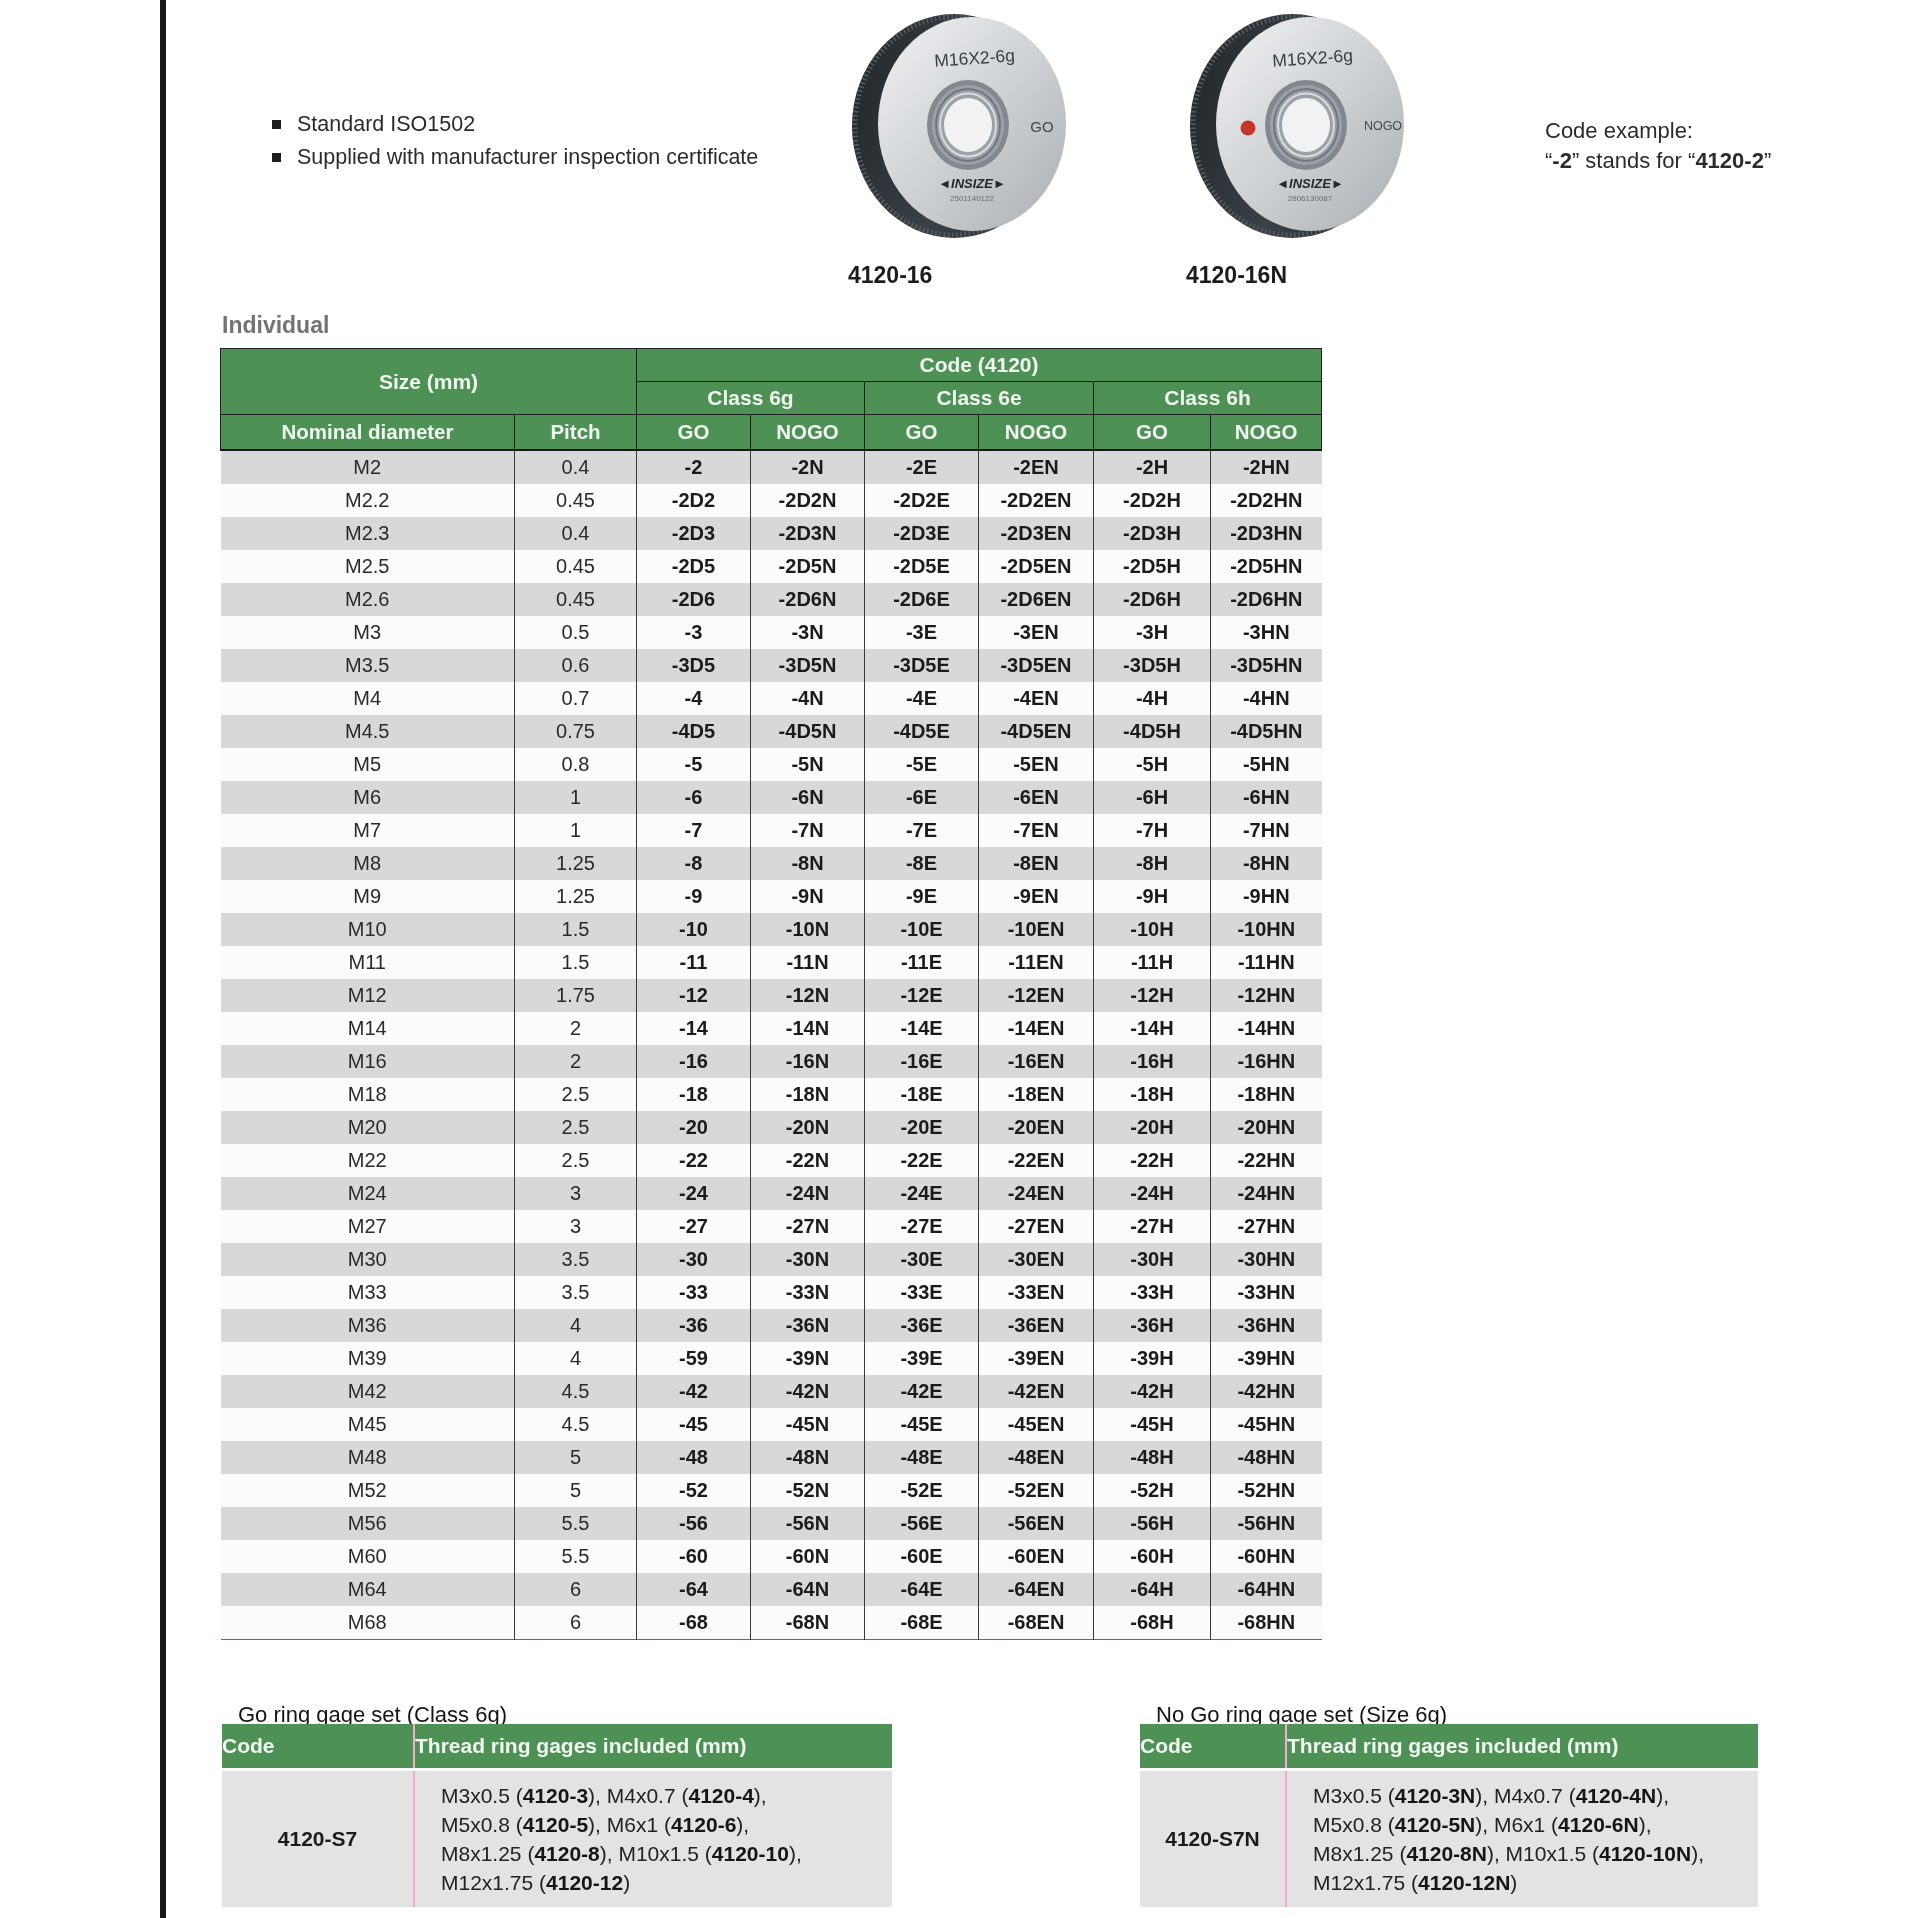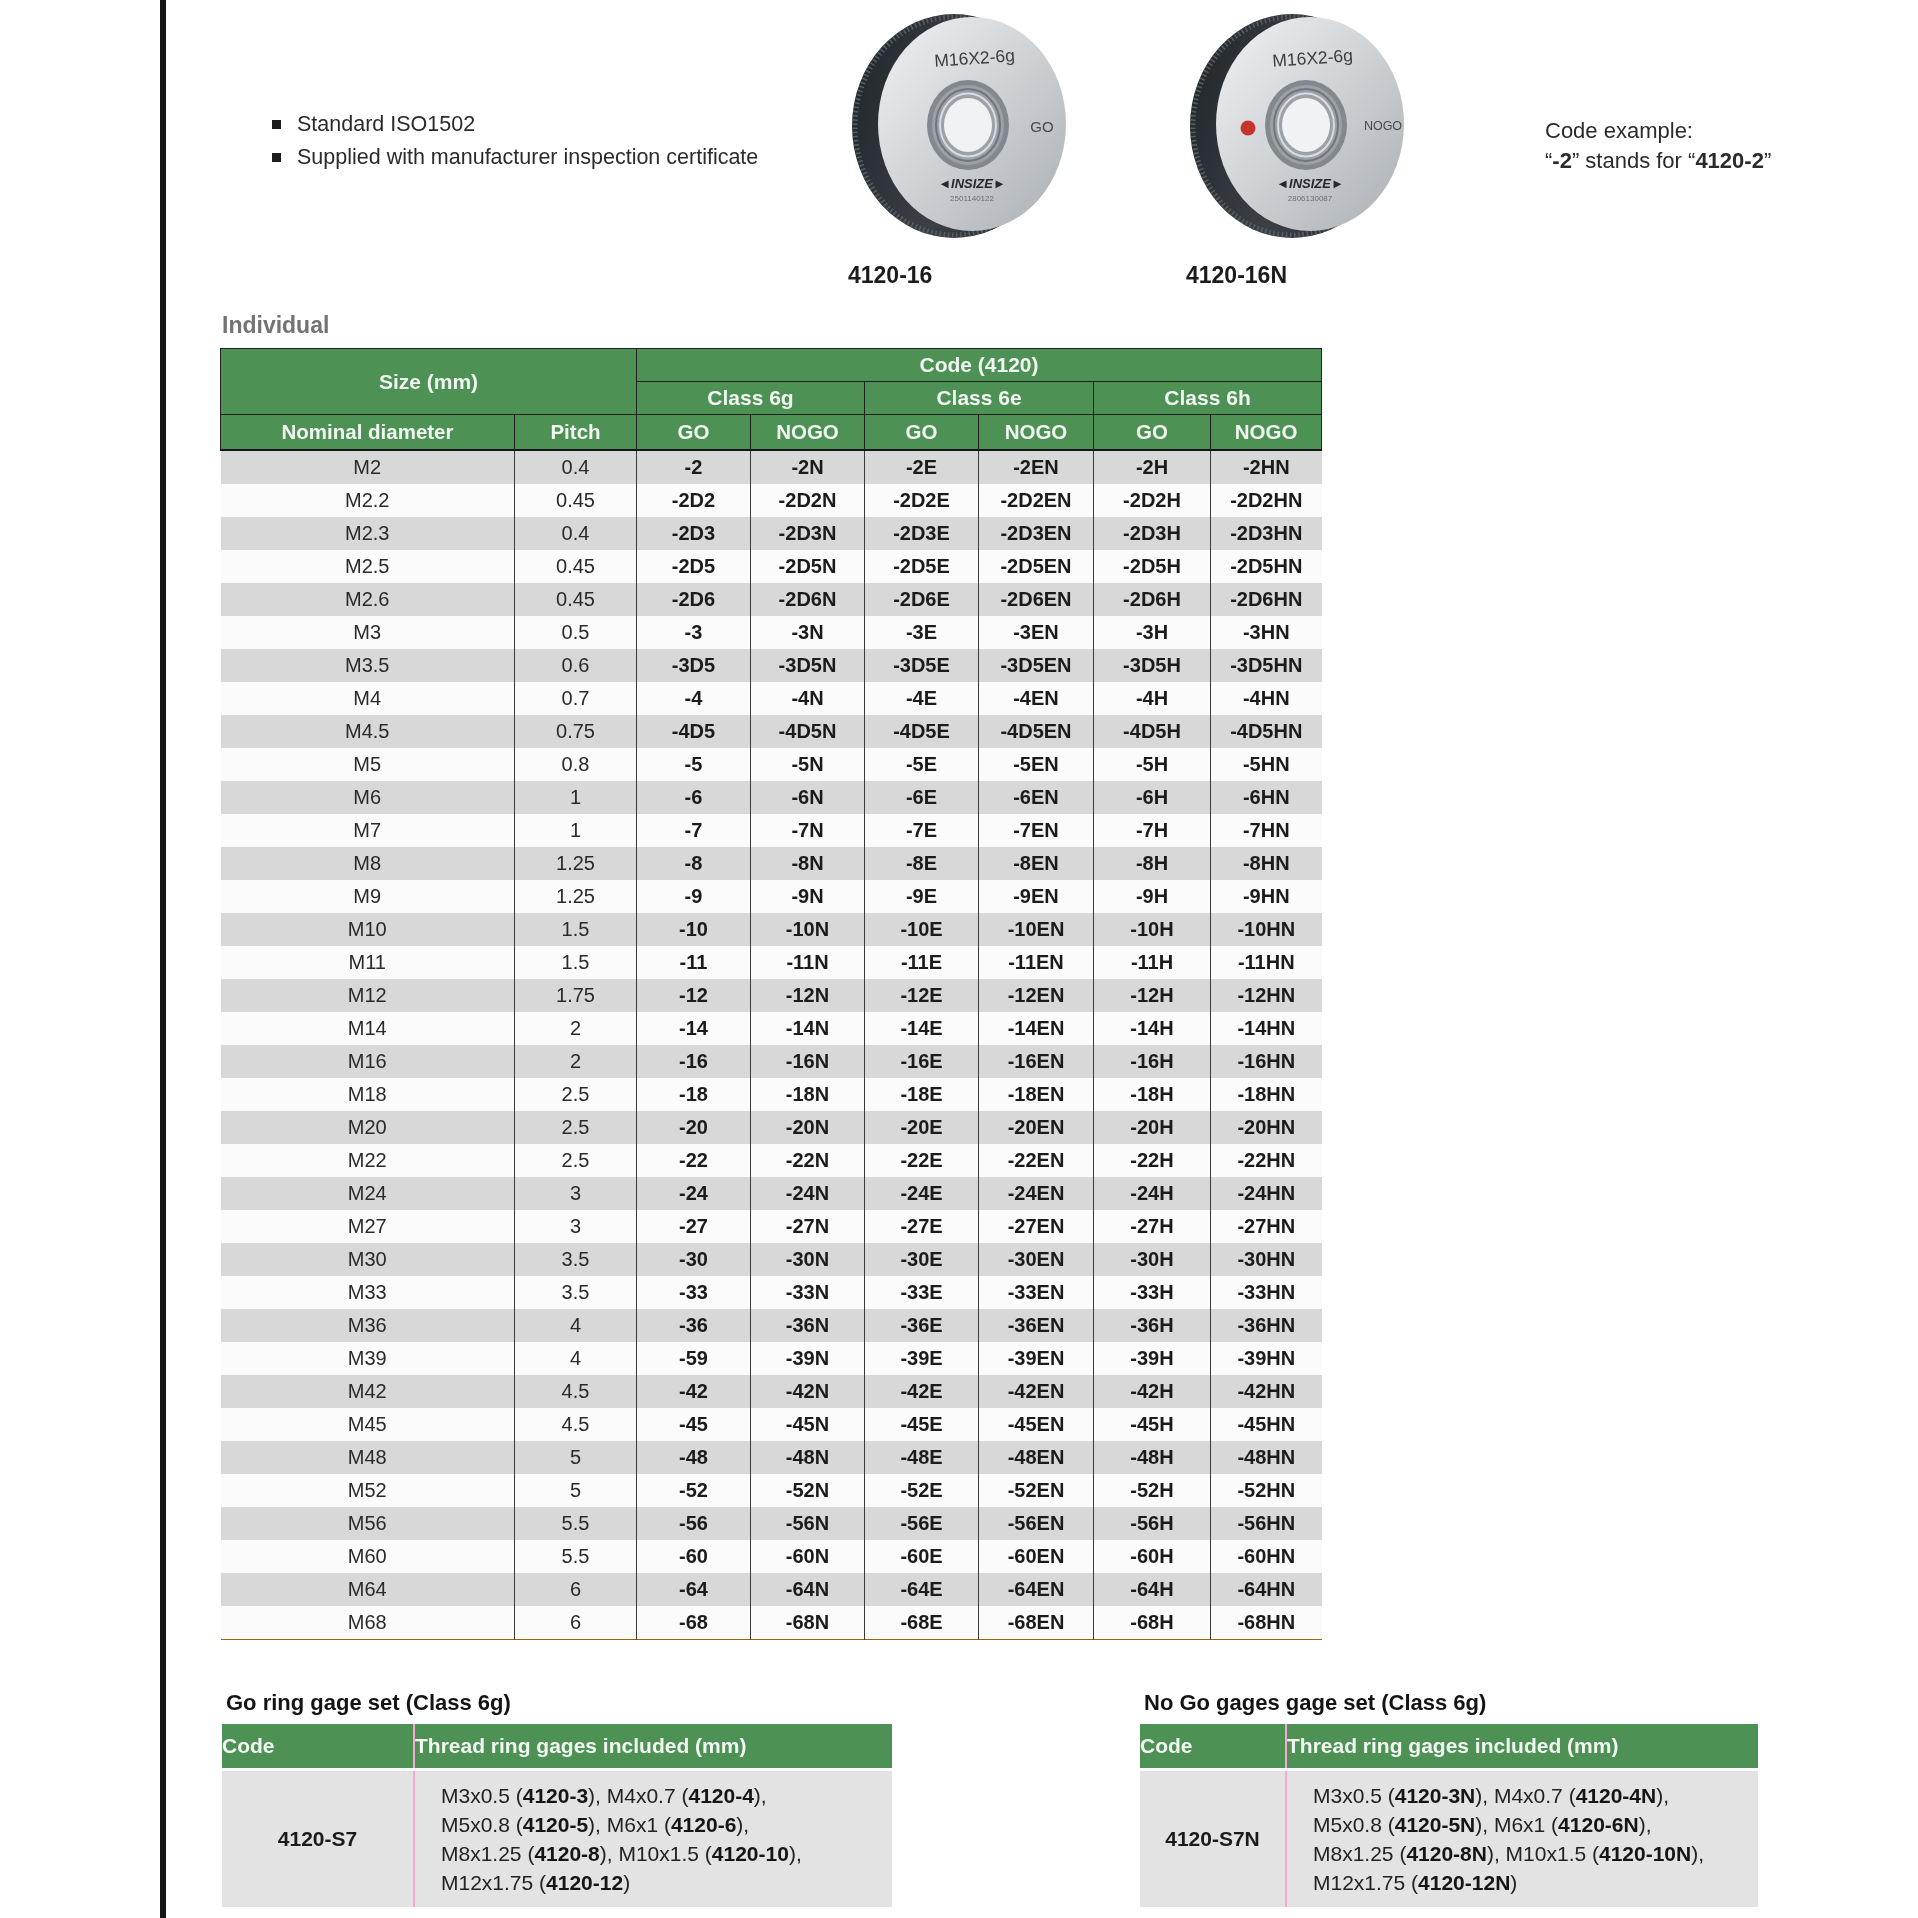--- a/index.html
+++ b/index.html
@@ -41,21 +41,21 @@
   .main-table tr.h3 th { height:34px; font-size:20.5px; }
   .main-table thead { border-bottom:2px solid #161616; }
   .main-table tbody { border-bottom:1px solid #a16207; }
   .main-table tbody td { height:33px; text-align:center; padding:0; font-size:20px; color:#2a2a2a; }
   .main-table tbody td.code { font-weight:bold; color:#1b1b1b; font-size:20px; }
   .main-table tbody tr:nth-child(odd)  { background:#d8d8d8; }
   .main-table tbody tr:nth-child(even) { background:#fbfbfb; }
   .main-table tbody td + td { border-left:1px solid #3a3a3a; }
 
   
-  .set-title { position:absolute; margin:4px; font-size:22px; font-weight:bold; color:#141414; }
+  .set-title { position:absolute; margin:16px; font-size:22px; font-weight:normal; color:#141414; }
   .title-go   { left:222px;  top:1686px; }
   .title-nogo { left:1140px; top:1686px; }
   .set-table { position:absolute; border-collapse:collapse; table-layout:fixed; }
   .set-go   { left:222px;  top:1724px; width:670px; }
   .set-nogo { left:1140px; top:1724px; width:618px; }
   .set-table th { background:#4d9155; color:#f3f7f3; font-size:21px; font-weight:bold;
                   height:44px; padding:0; border-bottom:3px solid #ffffff; text-align:left; }
   .set-table td { background:#e3e3e3; vertical-align:middle; }
   .set-table th + th, .set-table td + td { border-left:2px solid #f9a8d4; }
   .set-table td.setcode { text-align:center; font-weight:bold; font-size:21px; color:#1b1b1b; }
@@ -562,21 +562,21 @@
         <td class="included">
           <div>M3x0.5 (<b>4120-3</b>), M4x0.7 (<b>4120-4</b>),</div>
           <div>M5x0.8 (<b>4120-5</b>), M6x1 (<b>4120-6</b>),</div>
           <div>M8x1.25 (<b>4120-8</b>), M10x1.5 (<b>4120-10</b>),</div>
           <div>M12x1.75 (<b>4120-12</b>)</div>
         </td>
       </tr>
     </tbody>
   </table>
 
-  <h4 class="set-title title-nogo">No Go gages gage set (Class 6g)</h4>
+  <h4 class="set-title title-nogo">No Go ring gage set (Size 6g)</h4>
   <table class="set-table set-nogo">
     <colgroup>
         <col style="width:146px">
         <col style="width:472px">
       </colgroup>
     <thead>
       <tr>
         <th>Code</th>
         <th>Thread ring gages included (mm)</th>
       </tr>

